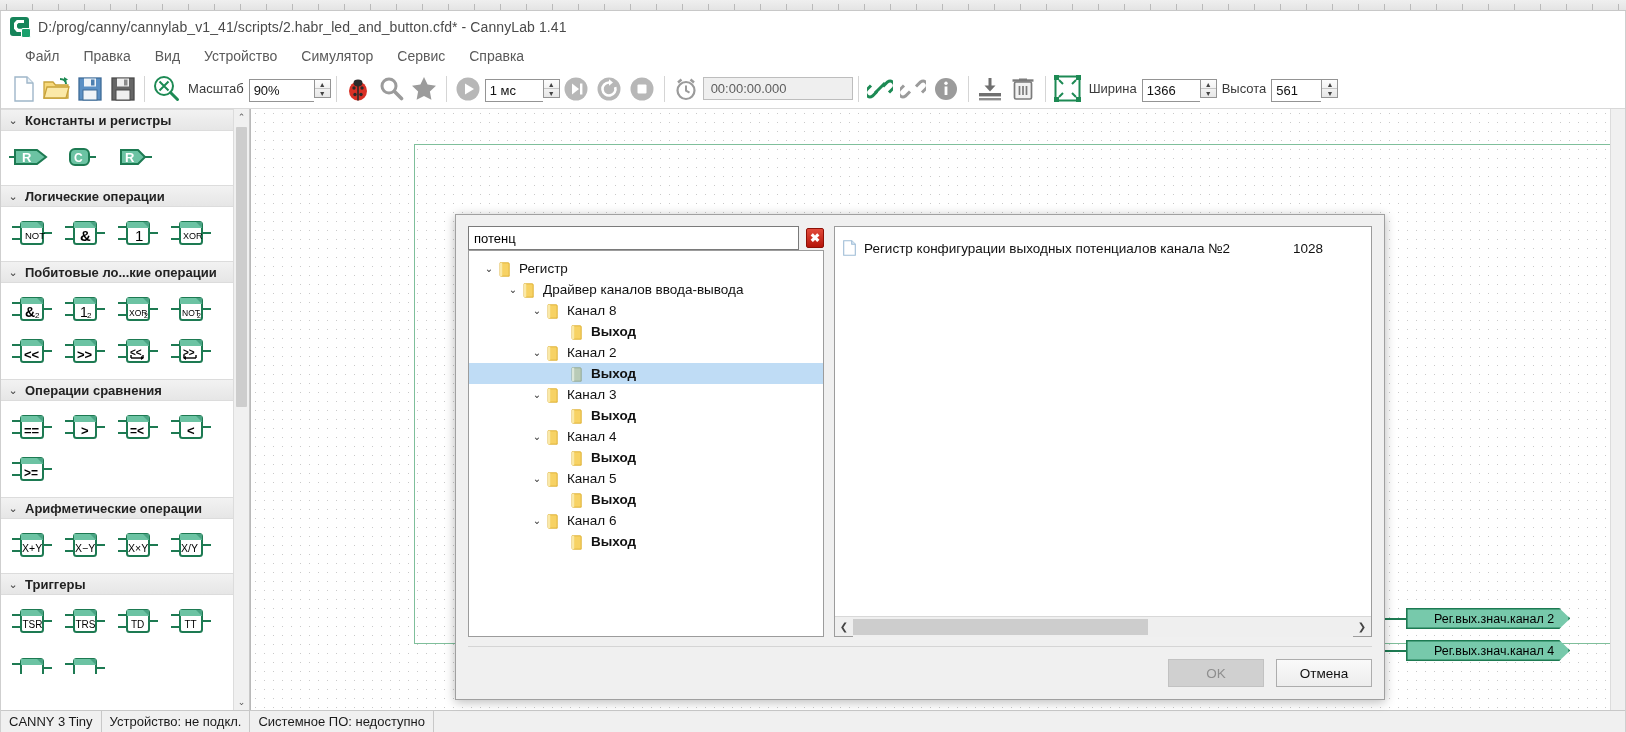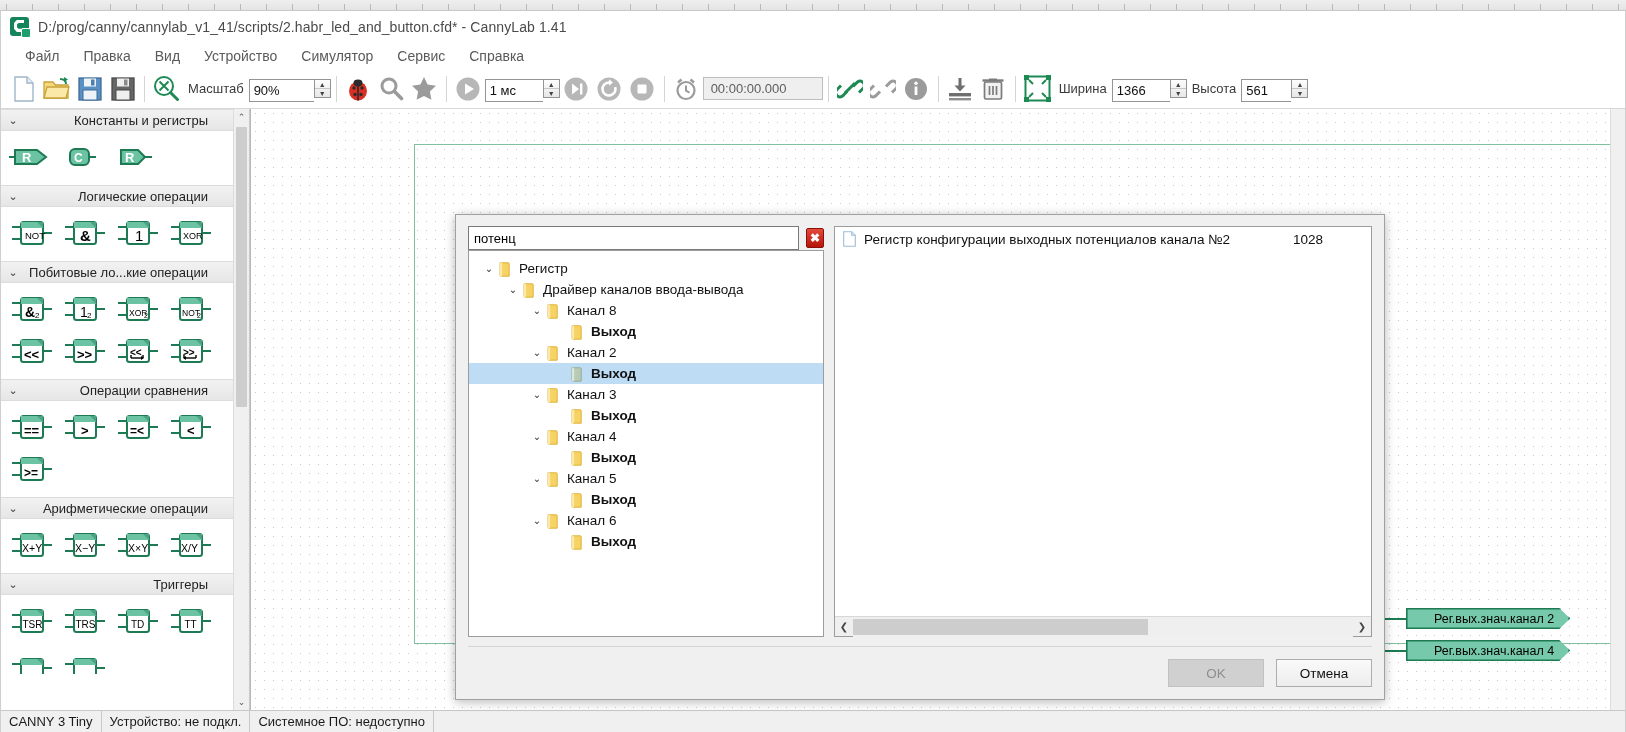--- a/index.html
+++ b/index.html
@@ -103,21 +103,21 @@
     display:flex;flex-direction:column;position:relative;
   }
   #palette-scroll{flex:1;overflow:hidden;position:relative;}
   .grp-head{
     height:22px;display:flex;align-items:center;
     background:linear-gradient(#f2f2f2,#e6e6e6);
     border-top:1px solid #dcdcdc;border-bottom:1px solid #dcdcdc;
     font-size:13px;color:#222;
   }
   .grp-head .chev{width:24px;text-align:center;font-size:11px;color:#444;}
-  .grp-head .gt{flex:1;text-align:right;padding-right:41px;white-space:nowrap;overflow:hidden;}
+  .grp-head .gt{flex:1;text-align:left;padding-right:41px;white-space:nowrap;overflow:hidden;font-weight:bold;}
   .grp-body{padding:6px 4px 8px 4px;display:flex;flex-wrap:wrap;gap:2px 0;}
   .blk{
     width:53px;height:40px;display:flex;align-items:center;justify-content:center;flex:none;
   }
   .blk svg{display:block;}
 
   #pal-scrollbar{
     position:absolute;right:0;top:0;width:16px;height:100%;
     background:#f0f0f0;border-left:1px solid #dcdcdc;
   }
@@ -209,21 +209,21 @@
   .tlabel.b{font-weight:bold;}
 
   #dlg-right{flex:1;margin-left:10px;display:flex;flex-direction:column;border:1px solid #9c9c9c;background:#fff;min-width:0;}
   #lst-head{
     height:26px;display:flex;align-items:center;background:#fff;border-bottom:1px solid #d0d0d0;
     font-size:13.5px;color:#111;
   }
   #lst-head .hc{padding:0 8px;white-space:nowrap;}
   #lst-head .hc.name{flex:1;}
   #lst-head .hc.addr{width:86px;border-left:1px solid #d0d0d0;}
-  #lst-body{flex:1;position:relative;}
+  #lst-body{flex:1;position:relative;margin-top:9px;}
   .lrow{height:24px;display:flex;align-items:center;font-size:13.5px;color:#111;}
   .lrow .c-name{flex:1;display:flex;align-items:center;gap:8px;padding-left:8px;white-space:nowrap;overflow:hidden;}
   .lrow .c-addr{width:86px;padding-left:8px;}
   .docico{width:13px;height:16px;flex:none;}
   #lst-hscroll{
     height:20px;background:#efefef;border-top:1px solid #d8d8d8;display:flex;align-items:center;
   }
   #lst-hscroll .ha{width:18px;display:flex;align-items:center;justify-content:center;font-size:10px;color:#444;flex:none;}
   #lst-hscroll .htrack{flex:1;height:20px;position:relative;background:#efefef;}
   #lst-hscroll .hthumb{position:absolute;left:0;top:2px;height:16px;width:295px;background:#cdcdcd;}
@@ -435,21 +435,21 @@
 
     <div class="tb-sep"></div>
 
     <div class="tb-ico">
       <svg width="26" height="26" viewBox="0 0 26 26">
           <circle cx="13" cy="14.5" r="8.5" fill="none" stroke="#9b9b9b" stroke-width="2.2"></circle>
           <path d="M13 9.5v5.2l3.5 2" fill="none" stroke="#9b9b9b" stroke-width="2"></path>
           <path d="M5 6.5l3.5-3M21 6.5L17.5 3.5" stroke="#9b9b9b" stroke-width="2.4"></path>
         </svg>
     </div>
-    <div class="timebox" style="width:120px">00:00:00.000</div>
+    <div class="timebox" style="width:150px">00:00:00.000</div>
 
     <div class="tb-sep"></div>
 
     <div class="tb-ico">
       <svg width="26" height="24" viewBox="0 0 26 24">
           <path d="M10 14.5L5.5 19a4.3 4.3 0 0 1-6-6l4.5-4.5" fill="none" stroke="#1d8a54" stroke-width="3"></path>
           <path d="M16 9.5L20.5 5a4.3 4.3 0 0 1 6 6L22 15.5" fill="none" stroke="#1d8a54" stroke-width="3"></path>
           <path d="M8 16L18 6" stroke="#1d8a54" stroke-width="3"></path>
         </svg>
     </div>

